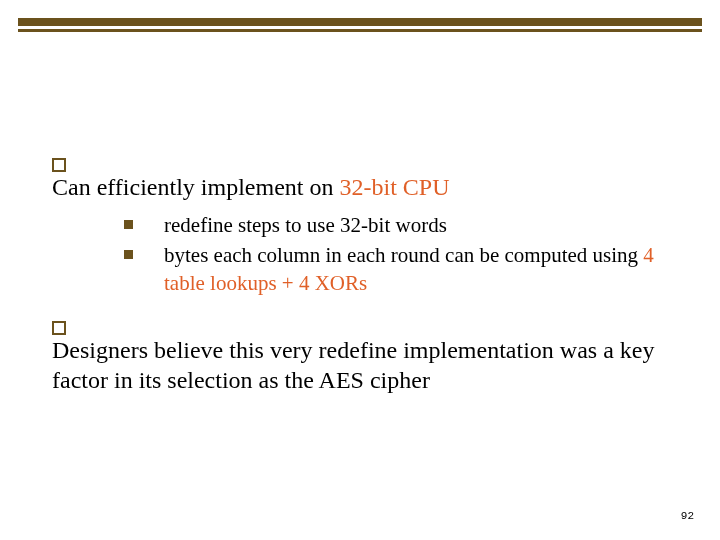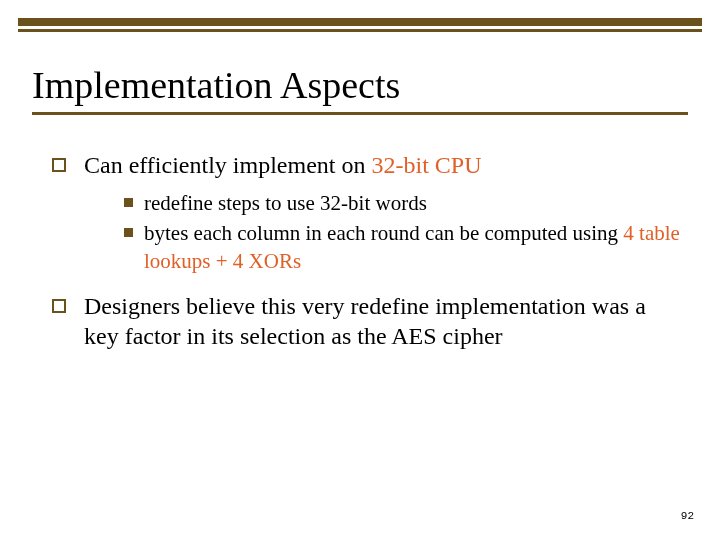--- a/index.html
+++ b/index.html
@@ -56,20 +56,21 @@
     top: 150px;
     left: 52px;
     right: 40px;
     font-size: 24px;
     line-height: 1.25;
   }
   .l1 {
     display: flex;
     align-items: flex-start;
     margin-bottom: 10px;
+    flex-direction: column;
   }
   .l1 .bullet-o {
     flex: 0 0 auto;
     width: 14px;
     height: 14px;
     border: 2px solid #6b521d;
     box-sizing: border-box;
     margin-top: 8px;
     margin-right: 18px;
   }
@@ -78,20 +79,21 @@
   }
   .sub {
     margin: 6px 0 16px 72px;
     font-size: 21px;
     line-height: 1.3;
   }
   .l2 {
     display: flex;
     align-items: flex-start;
     margin-bottom: 3px;
+    gap: 20px;
   }
   .l2 .bullet-n {
     flex: 0 0 auto;
     width: 9px;
     height: 9px;
     background: #6b521d;
     margin-top: 8px;
     margin-right: 11px;
   }
   .l2 .text {
@@ -112,24 +114,20 @@
 </head>
 <body>
 
 <div class="slide">
 
   <div class="top-bars">
     <div class="bar-thick"></div>
     <div class="bar-thin"></div>
   </div>
 
-  <div class="title-wrap">
-    <h1 class="title">Implementation Aspects</h1>
-    <div class="title-rule"></div>
-  </div>
 
   <div class="body">
 
     <div class="l1">
       <span class="bullet-o"></span>
       <span class="text">
         <span>Can efficiently implement on </span><span class="accent">32-bit CPU</span>
       </span>
     </div>
 

